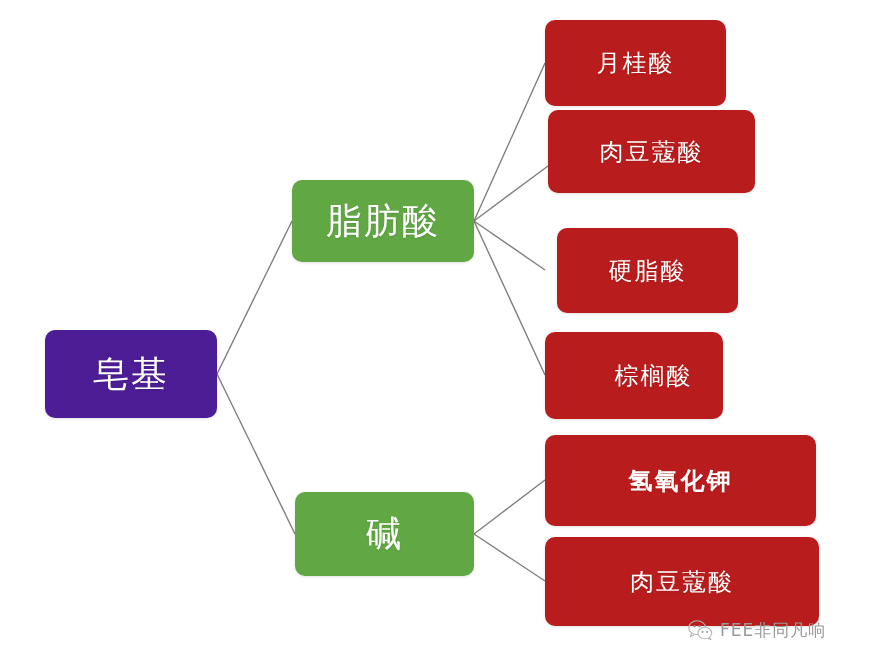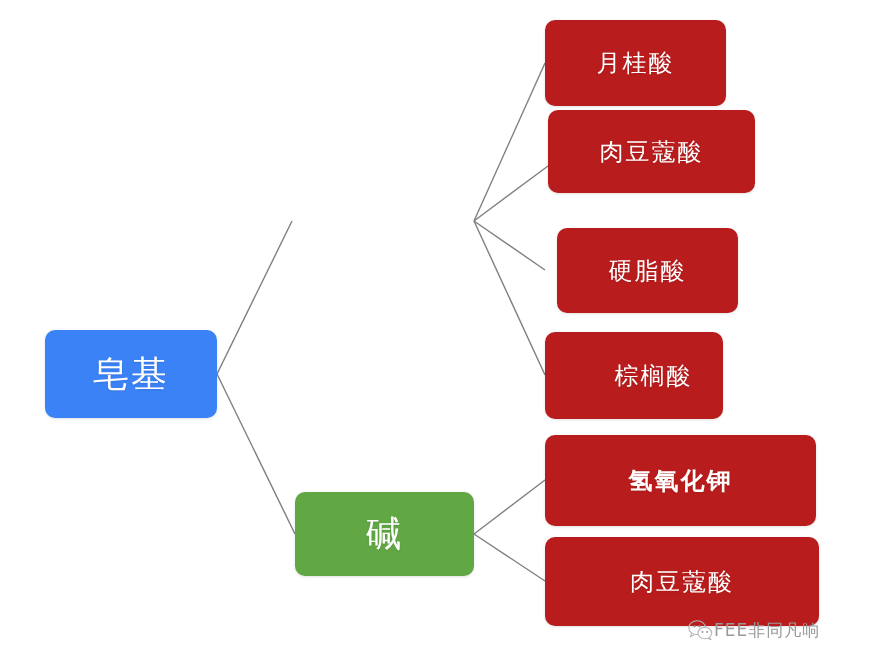--- a/index.html
+++ b/index.html
@@ -35,21 +35,21 @@
     color: #ffffff;
     letter-spacing: 2px;
     text-align: center;
     line-height: 1;
     white-space: nowrap;
     text-shadow: 0 1px 2px rgba(0,0,0,0.10);
     box-shadow: 0 1px 3px rgba(0,0,0,0.12);
     z-index: 2;
   }
   .node-root {
-    background: #3b82f6;
+    background: #4c1d95;
     font-size: 36px;
   }
   .node-branch {
     background: #61a744;
     font-size: 36px;
   }
   .node-leaf {
     background: #b91c1c;
     font-size: 24px;
   }
@@ -63,20 +63,21 @@
   #node-palmitic    { left: 545px; top: 332px; width: 178px; height: 87px; padding-left: 39px; }
   #node-koh         { left: 545px; top: 435px; width: 271px; height: 91px; font-weight: bold; }
   #node-naoh        { left: 545px; top: 537px; width: 274px; height: 89px; }
 
   #watermark {
     position: absolute;
     left: 688px;
     top: 620px;
     display: flex;
     align-items: center;
+    gap: 6px;
     z-index: 5;
   }
   #watermark .wm-text {
     font-size: 17px;
     color: #9a9a9a;
     letter-spacing: 1px;
     line-height: 1;
     white-space: nowrap;
   }
   #watermark .wm-icon {
@@ -99,20 +100,21 @@
     <line x1="474" y1="221" x2="548" y2="166" stroke="#7f7f7f" stroke-width="1.4"></line>
     <line x1="474" y1="221" x2="545" y2="270" stroke="#7f7f7f" stroke-width="1.4"></line>
     <line x1="474" y1="221" x2="545" y2="375" stroke="#7f7f7f" stroke-width="1.4"></line>
 
     <line x1="474" y1="534" x2="545" y2="480" stroke="#7f7f7f" stroke-width="1.4"></line>
     <line x1="474" y1="534" x2="545" y2="581" stroke="#7f7f7f" stroke-width="1.4"></line>
   </svg>
 
   <div class="node node-root" id="node-root">皂基</div>
 
+  <div class="node node-branch" id="node-fatty-acid">脂肪酸</div>
 
   <div class="node node-branch" id="node-alkali">碱</div>
 
   <div class="node node-leaf" id="node-lauric">月桂酸</div>
 
   <div class="node node-leaf" id="node-myristic">肉豆蔻酸</div>
 
   <div class="node node-leaf" id="node-stearic">硬脂酸</div>
 
   <div class="node node-leaf" id="node-palmitic">棕榈酸</div>

